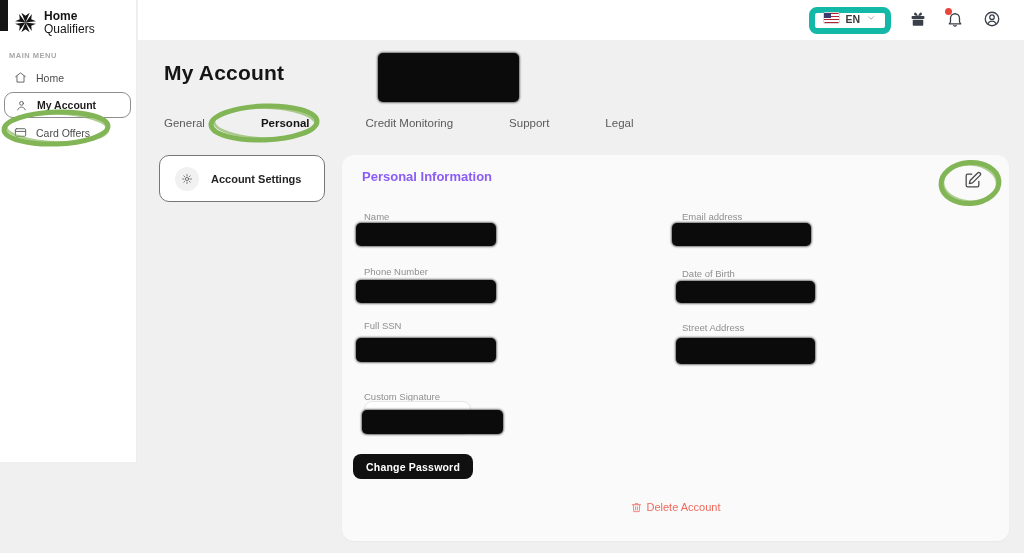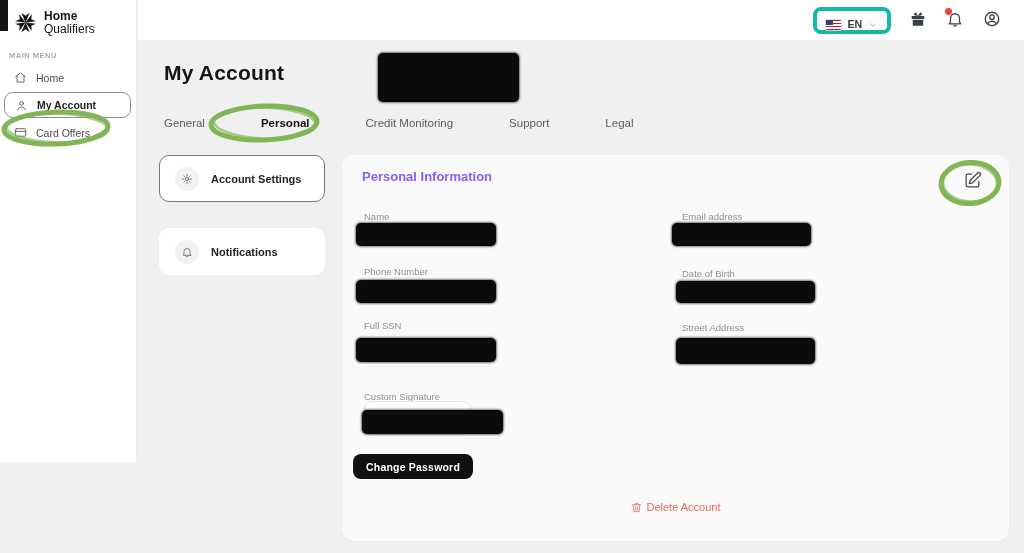--- a/index.html
+++ b/index.html
@@ -16,41 +16,41 @@
   .logo-text{font-size:12px;line-height:1.08;color:#141414}
   .logo-text .l1{font-weight:700}
   .logo-text .l2{font-weight:500}
   .menu-label{margin:15px 0 4px 9px;font-size:7.5px;color:#a8a8a8;letter-spacing:.5px;font-weight:600}
   .nav-item{display:flex;align-items:center;gap:9px;height:27px;padding-left:14px;font-size:10.5px;color:#4d4d4d;cursor:pointer}
   .nav-item svg{width:13px;height:13px;stroke:#5d5d5d;fill:none;stroke-width:1.7;stroke-linecap:round;stroke-linejoin:round;flex:none}
   .nav-item.active{border:1px solid #8e8e8e;border-radius:9px;margin:1px 5px 1px 4px;padding-left:10px;height:26px;color:#1d1d1d;font-weight:600}
 
   
   .topbar{position:absolute;left:138px;top:0;right:0;height:40px;background:#fff;display:flex;align-items:center;justify-content:flex-end;gap:17px;padding-right:22px;z-index:1}
-  .lang{display:flex;align-items:flex-end;gap:6px;border:4px solid #14b8a6;border-radius:8px;height:27px;padding:0 9px;font-size:10.5px;font-weight:600;color:#3b3b3b;background:#fff;cursor:pointer;font-family:inherit}
+  .lang{display:flex;align-items:flex-start;gap:6px;border:6px solid #14b8a6;border-radius:8px;height:27px;padding:0 9px;font-size:10.5px;font-weight:600;color:#3b3b3b;background:#fff;cursor:pointer;font-family:inherit}
   .flag{width:15px;height:10px;background:repeating-linear-gradient(180deg,#b22234 0 1.4px,#fff 1.4px 2.9px);position:relative;border-radius:1px;outline:1px solid #d8d8d8;flex:none}
   .flag::after{content:'';position:absolute;left:0;top:0;width:7px;height:5px;background:#3c3b6e}
   .lang svg{width:10px;height:10px;stroke:#9aa0a6;fill:none;stroke-width:2;stroke-linecap:round;stroke-linejoin:round}
   .icon-btn{width:20px;height:20px;background:none;border:none;cursor:pointer;position:relative;padding:0}
   .icon-btn svg{width:18px;height:18px;stroke:#3a3f4a;fill:none;stroke-width:1.7;stroke-linecap:round;stroke-linejoin:round}
   .icon-btn .gift-fill{fill:#3a3f4a;stroke:none}
   .bell-dot{position:absolute;left:0;top:-2px;width:7px;height:7px;border-radius:50%;background:#e8453c}
 
   
   .main{position:absolute;left:138px;top:40px;right:0;bottom:0;background:#f0f0f0}
   .page-title{position:absolute;left:26px;top:21px;font-size:21px;font-weight:800;color:#151515;letter-spacing:.2px}
   .redaction{background:#0b0b0b;border-radius:5px;box-shadow:0 0 2px 1px rgba(12,12,12,.55)}
   .title-redaction{position:absolute;left:240px;top:13px;width:141px;height:49px}
   .tabs{position:absolute;left:26px;top:77px;display:flex;gap:56px;font-size:11.5px;color:#5a5a5a}
   .tab{cursor:pointer}
   .tab.active{font-weight:700;color:#141414}
 
   .content{position:absolute;left:21px;top:115px;right:15px;bottom:12px;display:flex;gap:17px}
   .subnav{width:166px;flex:none}
-  .subcard{height:47px;background:#fff;border-radius:10px;border:1px solid transparent;display:flex;align-items:center;gap:12px;padding-left:15px;margin-bottom:26px;cursor:pointer}
+  .subcard{height:47px;background:#fff;border-radius:10px;border:1px solid transparent;display:flex;align-items:center;gap:12px;padding-left:15px;margin-bottom:1px;cursor:pointer}
   .subcard.active{border-color:#777}
   .subicon{width:24px;height:24px;border-radius:50%;background:#f1f1f1;display:flex;align-items:center;justify-content:center;flex:none}
   .subicon svg{width:12px;height:12px;stroke:#555;fill:none;stroke-width:1.5;stroke-linecap:round}
   .subcard .lbl{font-size:11px;color:#252525;font-weight:600}
 
   .panel{flex:1;background:#fafafa;border-radius:12px;position:relative;box-shadow:0 1px 2px rgba(0,0,0,.03)}
   .panel-title{position:absolute;left:20px;top:14px;font-size:13px;font-weight:700;color:#8b5cf6}
   .edit-btn{position:absolute;right:27px;top:16px;width:20px;height:20px;background:none;border:none;cursor:pointer;padding:0}
   .edit-btn svg{width:19px;height:19px;stroke:#474747;fill:none;stroke-width:1.6;stroke-linecap:round;stroke-linejoin:round}
 
@@ -182,29 +182,20 @@
                 <line x1="18" y1="12" x2="21" y2="12"></line>
               <line x1="5.6" y1="5.6" x2="7.8" y2="7.8"></line>
                 <line x1="16.2" y1="16.2" x2="18.4" y2="18.4"></line>
               <line x1="5.6" y1="18.4" x2="7.8" y2="16.2"></line>
                 <line x1="16.2" y1="7.8" x2="18.4" y2="5.6"></line>
             </g>
           </svg>
         </span>
         <span class="lbl">Account Settings</span>
       </div>
-      <div class="subcard">
-        <span class="subicon">
-          <svg viewBox="0 0 24 24">
-            <path d="M18 16 v-5 a6 6 0 1 0 -12 0 v5 l-1.6 2.6 h15.2 Z"></path>
-            <path d="M10.4 20.5 a1.7 1.7 0 0 0 3.2 0"></path>
-          </svg>
-        </span>
-        <span class="lbl">Notifications</span>
-      </div>
     </div>
 
     <section class="panel">
       <div class="panel-title">Personal Information</div>
       <button class="edit-btn">
         <svg viewBox="0 0 24 24">
           <path d="M11 4 H6 a2 2 0 0 0 -2 2 v12 a2 2 0 0 0 2 2 h12 a2 2 0 0 0 2 -2 v-5"></path>
           <path d="M18.5 2.5 a2.12 2.12 0 0 1 3 3 L12 15 l-4 1 1-4 9.5-9.5 Z"></path>
         </svg>
       </button>

